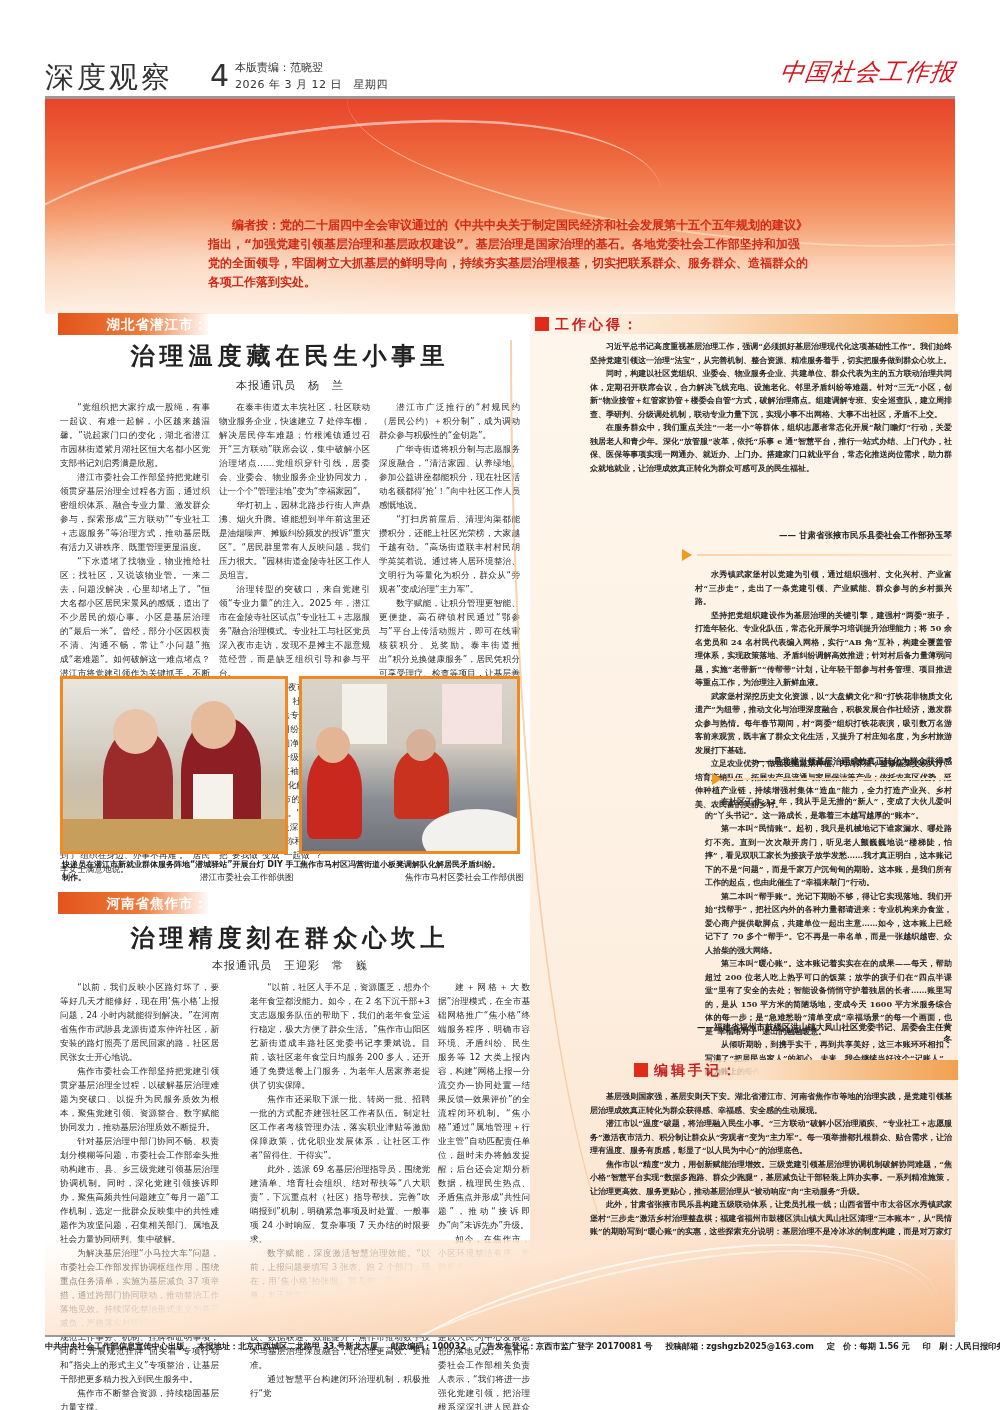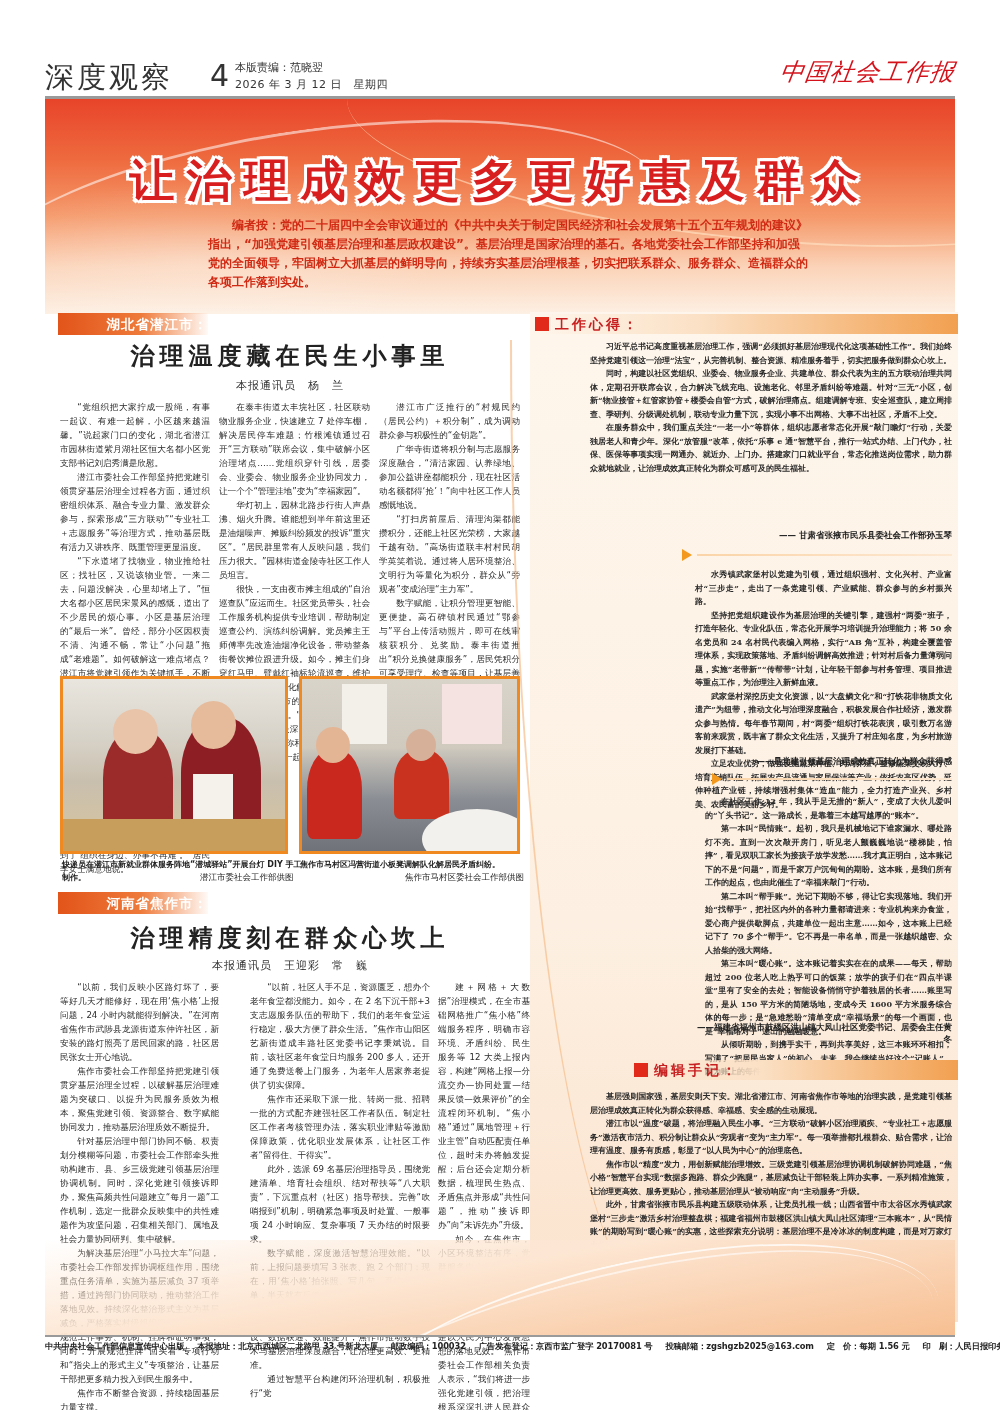--- a/index.html
+++ b/index.html
@@ -73,39 +73,39 @@
   <div class="editor-line" style="left:190px">本版责编：范晓翌</div>
   <div class="date-line" style="left:190px">2026 年 3 月 12 日　星期四</div>
   <div class="logo">中国社会工作报</div>
 </div>
 <div class="masthead-rule"></div>
 
 <div class="banner">
   <div class="swoosh1"></div>
   <div class="swoosh2"></div>
   <div class="swoosh3"></div>
-  <div class="headline">让治理成效更多更好惠及群众</div>
   <div class="editor-note">编者按：党的二十届四中全会审议通过的《中共中央关于制定国民经济和社会发展第十五个五年规划的建议》指出，“加强党建引领基层治理和基层政权建设”。基层治理是国家治理的基石。各地党委社会工作部坚持和加强党的全面领导，牢固树立大抓基层的鲜明导向，持续夯实基层治理根基，切实把联系群众、服务群众、造福群众的各项工作落到实处。</div>
 </div>
 
 <div class="region-tag" style="left:58px; top:313px;">湖北省潜江市：</div>
 <div class="article-title" style="left:60px; top:340px; width:460px;">治理温度藏在民生小事里</div>
 <div class="byline" style="left:60px; top:378px; width:460px;">
   <span>本报通讯员</span><span class="sp"></span><span>杨　兰</span>
 </div>
 
 <div class="col" style="left:60px; top:400px; width:150px;">
   <p>“党组织把大家拧成一股绳，有事一起议、有难一起解，小区越来越温馨。”说起家门口的变化，湖北省潜江市园林街道紫月湖社区恒大名都小区党支部书记刘启秀满是欣慰。</p>
   <p>潜江市委社会工作部坚持把党建引领贯穿基层治理全过程各方面，通过织密组织体系、融合专业力量、激发群众参与，探索形成“三方联动”“专业社工＋志愿服务”等治理方式，推动基层既有活力又讲秩序、既重管理更显温度。</p>
   <p>“下水道堵了找物业，物业推给社区；找社区，又说该物业管。一来二去，问题没解决，心里却堵上了。”恒大名都小区居民宋景风的感慨，道出了不少居民的烦心事。小区是基层治理的“最后一米”。曾经，部分小区因权责不清、沟通不畅，常让“小问题”拖成“老难题”。如何破解这一难点堵点？潜江市将党建引领作为关键抓手，不断织密组织体系，推动治理重心下移、资源下沉。</p>
   <p>“党组织就像‘主心骨’，把社区、物业服务企业、居民真正拢成了‘一家人’。”刘启秀说。社区党委牵头组织物业服务企业、业主代表召开“三方议事会”，建立“诉求收集—分类转办—协同解决—结果反馈”工作流程。路灯不亮、垃圾清运、车辆停放、邻里纠纷……一桩桩“关键小事”被摆上台面，共同商议解决群众急难愁盼。“现在反映问题有回音，解决有路径，真正感受到了‘组织在身边、办事不再难’。”居民李女士满意地说。</p>
 </div>
 <div class="col" style="left:219px; top:400px; width:151px;">
   <p>在泰丰街道太丰垸社区，社区联动物业服务企业，快速建立 7 处停车棚，解决居民停车难题；竹根滩镇通过召开“三方联动”联席会议，集中破解小区治理堵点……党组织穿针引线，居委会、业委会、物业服务企业协同发力，让一个个“管理洼地”变为“幸福家园”。</p>
   <p>华灯初上，园林北路步行街人声鼎沸、烟火升腾。谁能想到半年前这里还是油烟噪声、摊贩纠纷频发的投诉“重灾区”。“居民群里常有人反映问题，我们压力很大。”园林街道金陵寺社区工作人员坦言。</p>
+  <p>治理转型的突破口，来自党建引领“专业力量”的注入。2025 年，潜江市在金陵寺社区试点“专业社工＋志愿服务”融合治理模式。专业社工与社区党员深入夜市走访，发现不是摊主不愿意规范经营，而是缺乏组织引导和参与平台。</p>
   <p>很快，一支由夜市摊主组成的“自治巡查队”应运而生。社区党员带头，社会工作服务机构提供专业培训，帮助制定巡查公约、演练纠纷调解。党员摊主王师傅率先改造油烟净化设备，带动整条街餐饮摊位跟进升级。如今，摊主们身穿红马甲、臂戴红袖标轮流巡查，维护秩序、监督卫生、化解矛盾纠纷。“现在我们自己就是夜市的‘当家人’，环境好了，生意也更红火。”一名摊主说。</p>
   <p>基层治理，最深厚的力量蕴藏在群众之中。如何把“你和我”变成“我们”，把“要我做”变成“一起做”？</p>
 </div>
 <div class="col" style="left:379px; top:400px; width:141px;">
   <p>潜江市广泛推行的“村规民约（居民公约）＋积分制”，成为调动群众参与积极性的“金钥匙”。</p>
   <p>广华寺街道将积分制与志愿服务深度融合，“清洁家园、认养绿地、参加公益讲座都能积分，现在社区活动名额都得‘抢’！”向中社区工作人员感慨地说。</p>
   <p>“打扫房前屋后、清理沟渠都能攒积分，还能上社区光荣榜，大家越干越有劲。”高场街道联丰村村民胡学英笑着说。通过将人居环境整治、文明行为等量化为积分，群众从“旁观者”变成治理“主力军”。</p>
   <p>数字赋能，让积分管理更智能、更便捷。高石碑镇村民通过“鄂参与”平台上传活动照片，即可在线审核获积分、兑奖励。泰丰街道推出“积分兑换健康服务”，居民凭积分可享受理疗、检查等项目，让基层善治更有温度。</p>
   <p>“我们以群众身边事、易参与事为切入点，积极推广‘村规民约（居民公约）＋积分制’，群众参与基层治理的热情持续高涨。”潜江市委社会工作部工作人员介绍，“如今，基层治理的‘朋友圈’还在扩大，网约配送员、快递员、网约车司机等新就业群体，被吸纳为‘流动网格员’，成为治理的新力量……”</p>
 </div>

